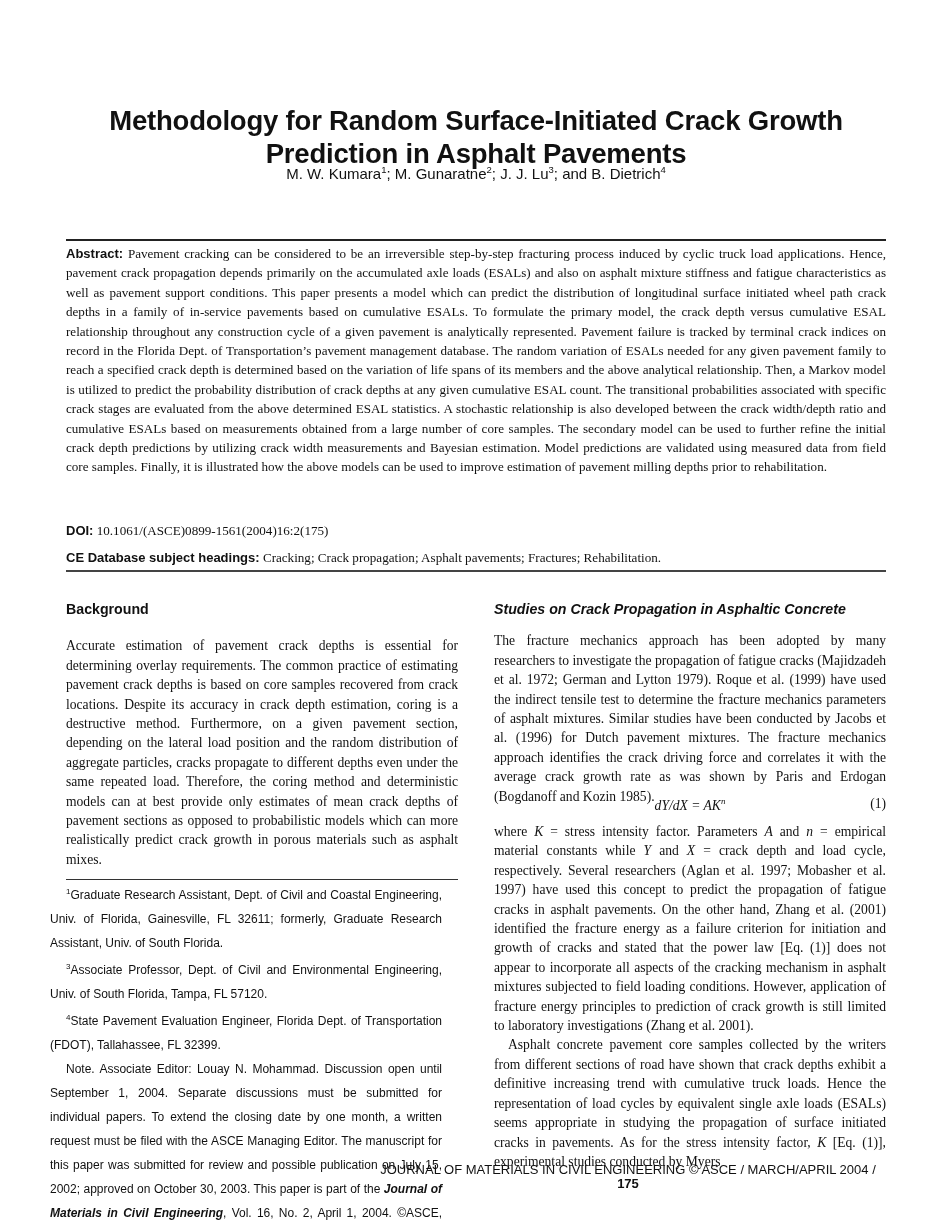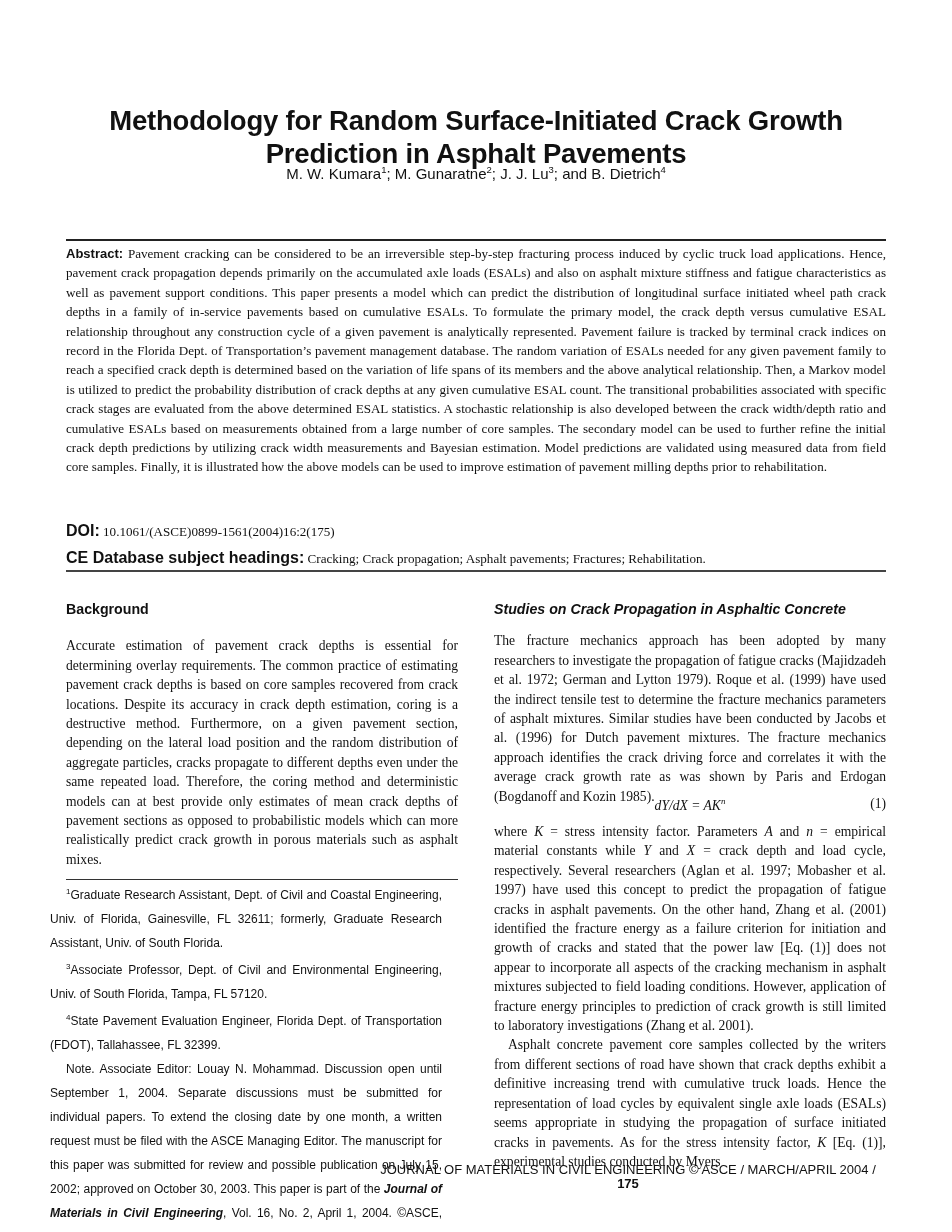--- a/index.html
+++ b/index.html
@@ -23,21 +23,21 @@
   .abstract {
     position: absolute; left: 66px; top: 244px; width: 820px;
     font-family: "Liberation Serif", serif; font-size: 13.1px; line-height: 19.4px;
     text-align: justify;
   }
   .abstract .label { font-family: "Liberation Sans", sans-serif; font-weight: bold; font-size: 13px; }
   .meta-line {
     position: absolute; left: 66px; width: 820px;
     font-family: "Liberation Serif", serif; font-size: 13.1px; line-height: 18px;
   }
-  .meta-line .label { font-family: "Liberation Sans", sans-serif; font-weight: bold; font-size: 16px; }
+  .meta-line .label { font-family: "Liberation Sans", sans-serif; font-weight: bold; font-size: 13px; }
 
   .col { position: absolute; width: 392px; font-family: "Liberation Serif", serif; font-size: 13.6px; line-height: 19.4px; text-align: justify; }
   .col-left { left: 66px; }
   .col-right { left: 494px; }
   .heading { font-family: "Liberation Sans", sans-serif; font-weight: bold; font-size: 14.2px; }
   .heading-italic { font-family: "Liberation Sans", sans-serif; font-weight: bold; font-style: italic; font-size: 14.2px; }
   .indent { text-indent: 14px; }
   .p { margin: 0; }
 
   .equation {

